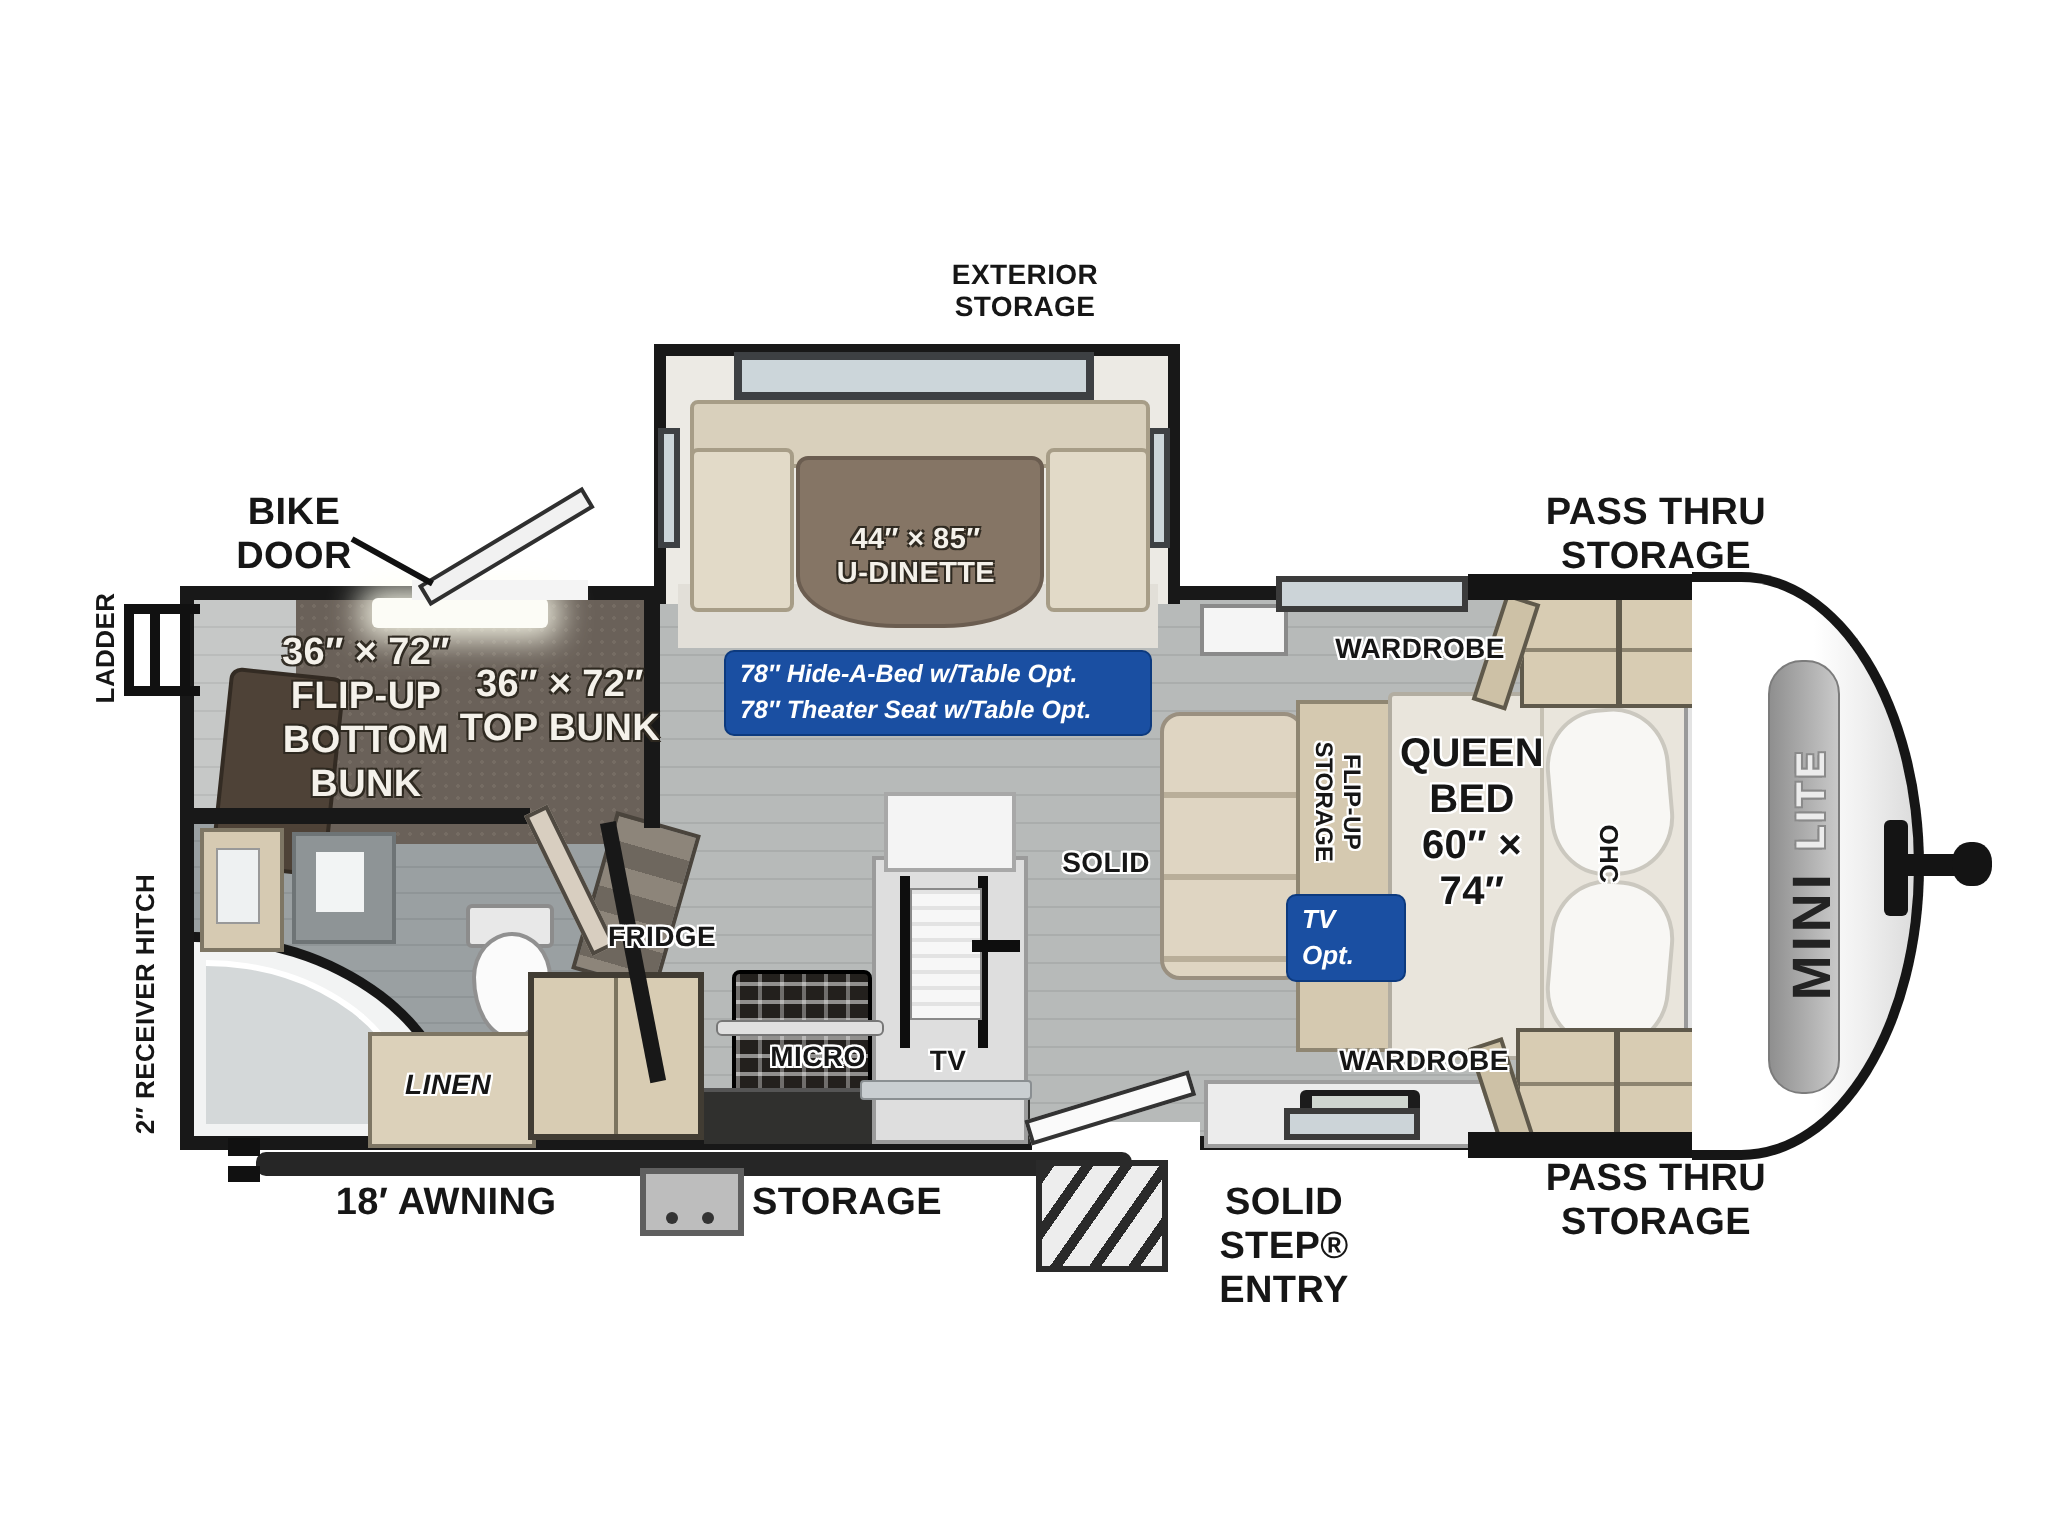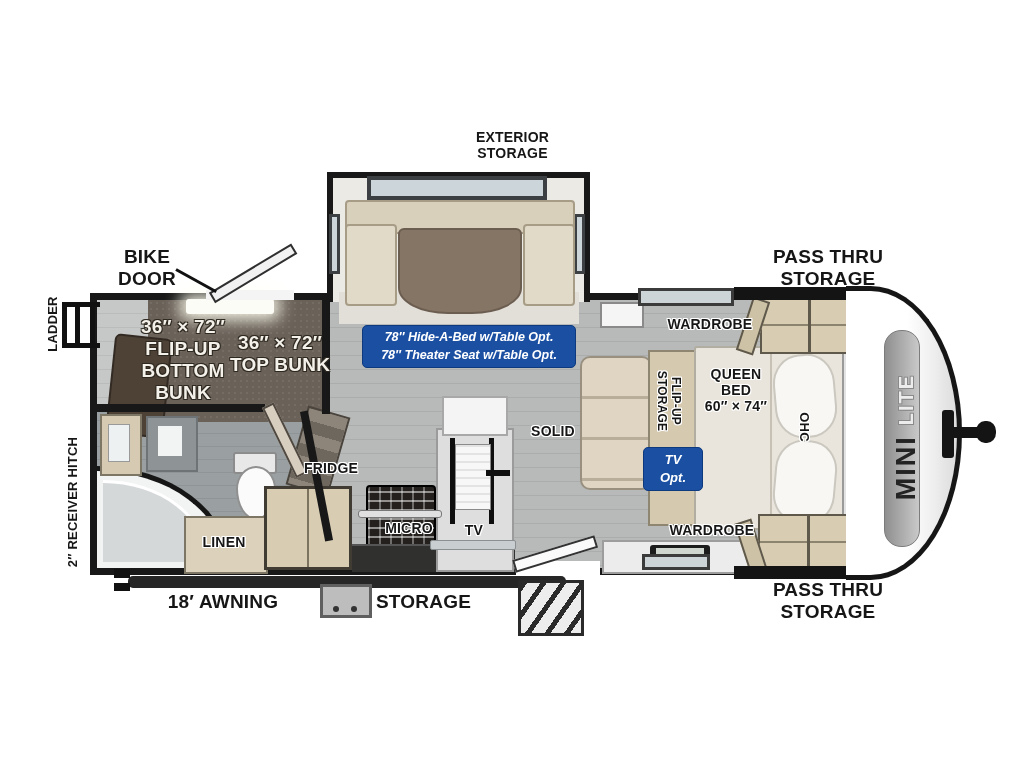--- a/index.html
+++ b/index.html
@@ -10,21 +10,21 @@
   .lbl{position:absolute;font-weight:700;color:#161616;text-align:center;white-space:pre-line;
        line-height:1.15;letter-spacing:.2px;z-index:30;font-size:19px;}
   .halo-w{text-shadow:-1px -1px 0 #fff,1px -1px 0 #fff,-1px 1px 0 #fff,1px 1px 0 #fff,
           -1px 0 0 #fff,1px 0 0 #fff,0 -1px 0 #fff,0 1px 0 #fff;}
   .lbl-light{color:#f4f1ea;text-shadow:-1px -1px 0 rgba(45,40,32,.95),1px -1px 0 rgba(45,40,32,.95),
           -1px 1px 0 rgba(45,40,32,.95),1px 1px 0 rgba(45,40,32,.95);}
   .rot-ccw{transform:rotate(-90deg);transform-origin:center;}
   .rot-cw{transform:rotate(90deg);transform-origin:center;}
   .badge{position:absolute;background:#1a4fa2;border:1px solid #0d3a7e;border-radius:5px;
          color:#fff;font-style:italic;font-weight:700;font-size:12.5px;line-height:1.4;
-         text-align:center;white-space:pre-line;padding:3px 7px;z-index:31;}
+         text-align:left;white-space:pre-line;padding:3px 7px;z-index:31;}
   
   #body-floor{left:90px;top:293px;width:772px;height:282px;border:7px solid #181818;box-sizing:border-box;
      background:repeating-linear-gradient(180deg,#b7bab9 0 13px,#aaadac 13px 14px);z-index:1;}
   #bunk-floor{left:97px;top:300px;width:230px;height:110px;
      background:repeating-linear-gradient(180deg,#c6c8c7 0 13px,#babcbb 13px 14px);z-index:2;}
   #bath-floor{left:97px;top:408px;width:230px;height:160px;
      background:repeating-linear-gradient(180deg,#9aa0a2 0 12px,#8f9597 12px 13px);z-index:2;}
   #slide-box{left:327px;top:172px;width:263px;height:130px;box-sizing:border-box;
      border:6px solid #181818;border-bottom:none;background:#eceae4;z-index:4;}
   #slide-lip{left:339px;top:292px;width:240px;height:32px;background:#e2dfd8;z-index:5;}
@@ -162,24 +162,24 @@
   #lbl-awning{left:166px;top:591px;width:114px;}
   #lbl-griddle{left:376px;top:591px;width:84px;}
   #lbl-solid-step{left:578px;top:591px;width:128px;}
   #lbl-u-dinette{left:400px;top:262px;width:116px;font-size:14.5px;}
   #lbl-bottom-bunk{left:128px;top:316px;width:110px;}
   #lbl-top-bunk{left:228px;top:332px;width:104px;}
   #lbl-fridge{left:294px;top:460px;width:74px;font-size:14px;}
   #lbl-micro{left:373px;top:520px;width:72px;font-size:14px;}
   #lbl-tv{left:450px;top:522px;width:48px;font-size:14px;}
   #lbl-pantry{left:514px;top:423px;width:78px;font-size:14px;}
-  #lbl-linen{left:188px;top:534px;width:72px;font-size:14px;}
+  #lbl-linen{left:188px;top:534px;width:72px;font-size:14px;font-style:italic;}
   #lbl-wardrobe-top{left:658px;top:316px;width:104px;font-size:14px;}
   #lbl-wardrobe-bottom{left:660px;top:522px;width:104px;font-size:14px;}
-  #lbl-queen-bed{left:692px;top:366px;width:88px;font-size:14px;}
+  #lbl-queen-bed{left:692px;top:366px;width:88px;font-size:20px;}
   #lbl-flip-storage{left:625px;top:386px;width:84px;height:30px;font-size:12px;}
   #lbl-ohc{left:779px;top:419px;width:48px;height:16px;font-size:13px;}
   #badge-hide-a-bed{left:362px;top:325px;width:198px;}
   #badge-tv-opt{left:643px;top:447px;width:44px;font-size:13px;}
 </style>
 </head>
 <body>
 
 <div id="canvas">
 
@@ -278,21 +278,25 @@
   <div class="lbl" id="lbl-bike-door">BIKE
 DOOR</div>
   <div class="lbl" id="lbl-pass-thru-top">PASS THRU
 STORAGE</div>
   <div class="lbl" id="lbl-pass-thru-bottom">PASS THRU
 STORAGE</div>
   <div class="lbl rot-ccw" id="lbl-ladder">LADDER</div>
   <div class="lbl rot-ccw" id="lbl-receiver-hitch">2″ RECEIVER HITCH</div>
   <div class="lbl" id="lbl-awning">18′ AWNING</div>
   <div class="lbl" id="lbl-griddle">STORAGE</div>
-
+  <div class="lbl" id="lbl-solid-step">SOLID STEP®
+ENTRY</div>
+
+  <div class="lbl lbl-light" id="lbl-u-dinette">44″ × 85″
+U-DINETTE</div>
   <div class="lbl lbl-light" id="lbl-bottom-bunk">36″ × 72″
 FLIP-UP
 BOTTOM
 BUNK</div>
   <div class="lbl lbl-light" id="lbl-top-bunk">36″ × 72″
 TOP BUNK</div>
   <div class="lbl halo-w" id="lbl-fridge">FRIDGE</div>
   <div class="lbl halo-w" id="lbl-micro">MICRO</div>
   <div class="lbl halo-w" id="lbl-tv">TV</div>
   <div class="lbl halo-w" id="lbl-pantry">SOLID</div>

